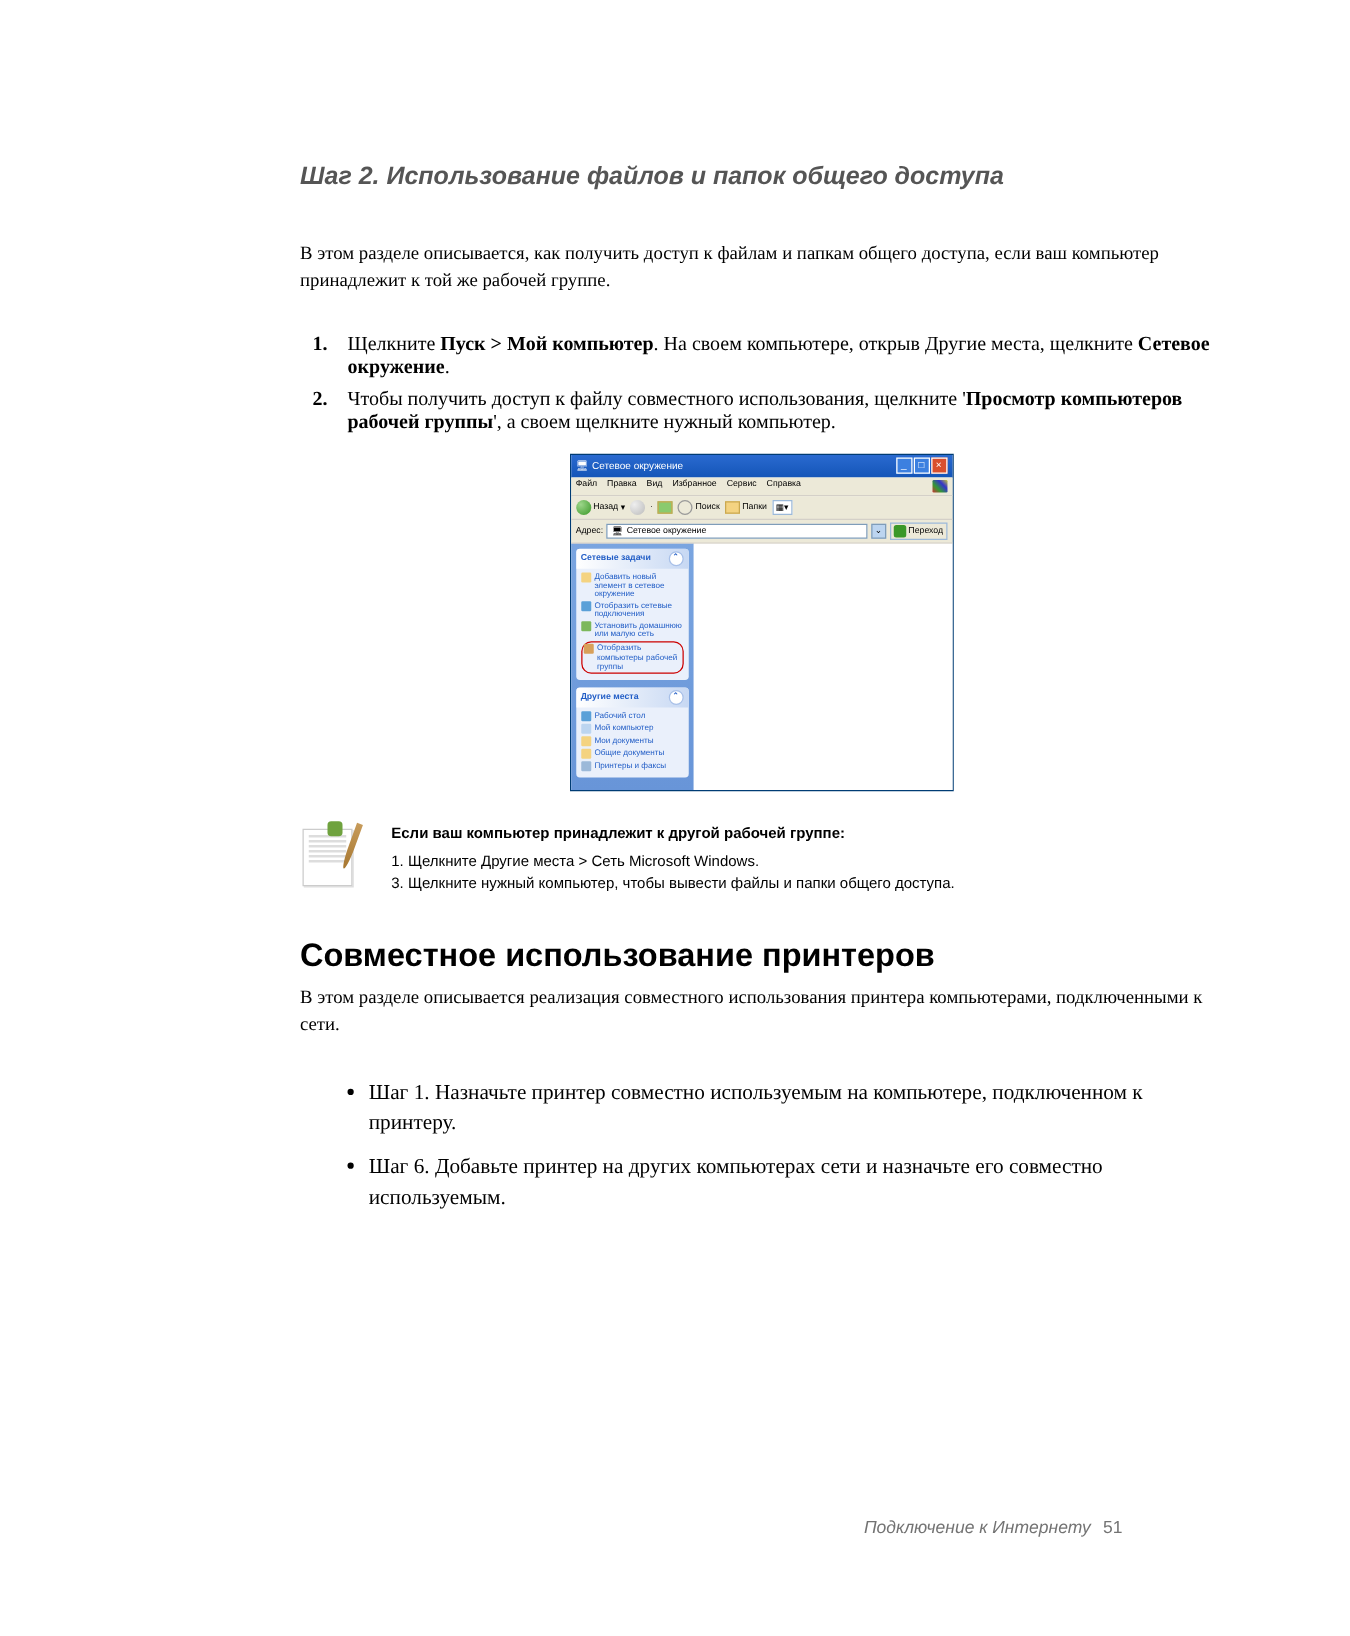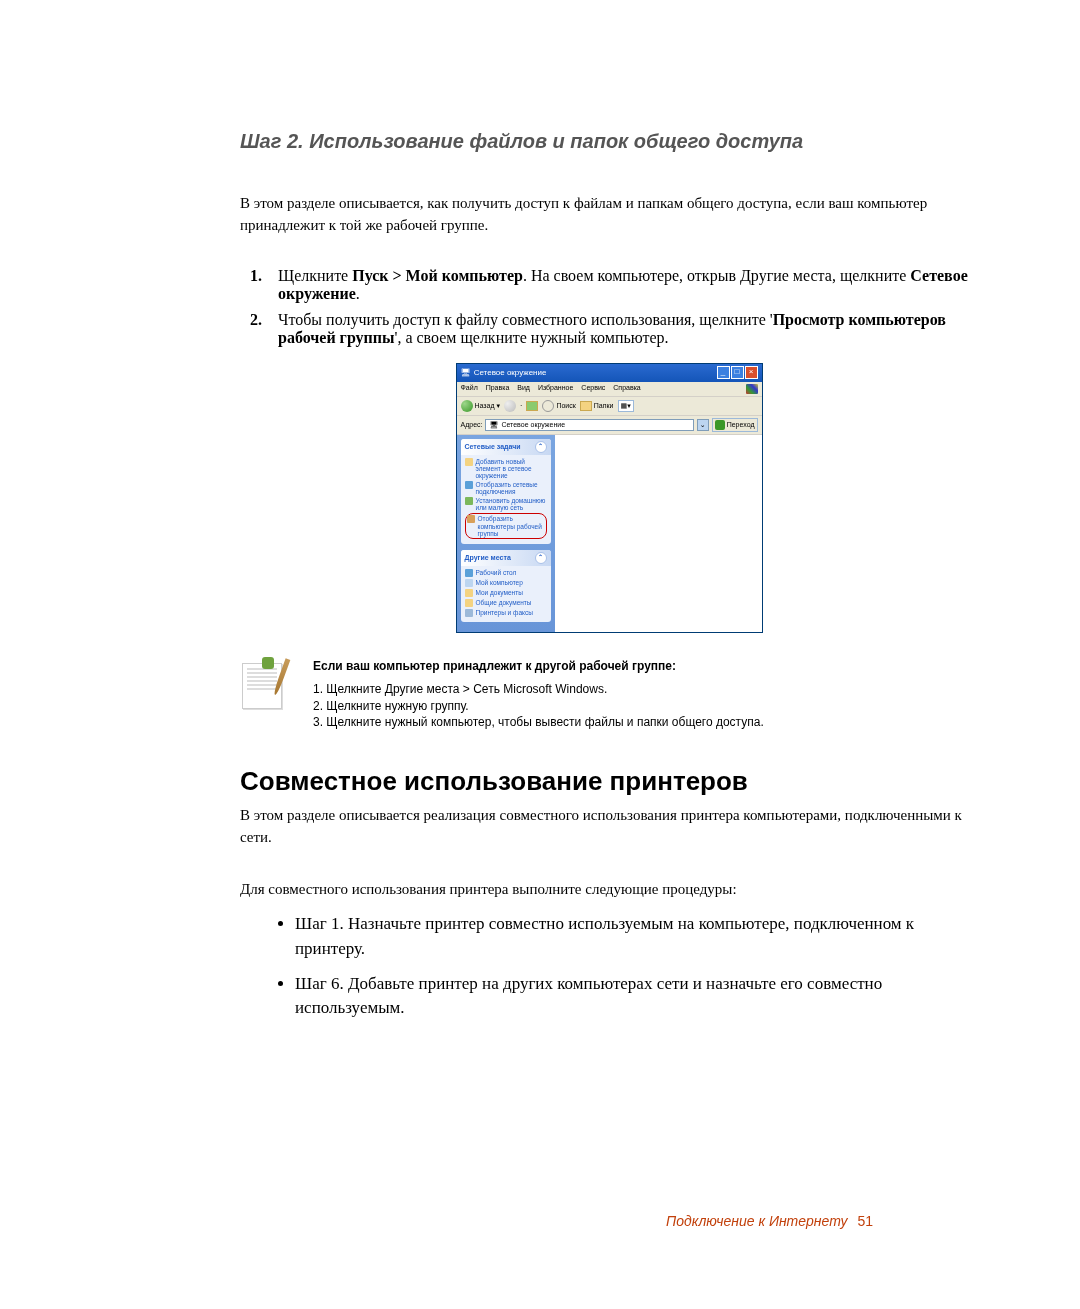--- a/index.html
+++ b/index.html
@@ -204,25 +204,25 @@
     margin: 0;
   }
   ul.bul li {
     font-size: 17px;
     line-height: 1.45;
     margin-bottom: 10px;
   }
   .footer {
     position: absolute;
     bottom: 80px;
-    right: 207px;
+    right: 182px;
     font-family: Arial, Helvetica, sans-serif;
     font-style: italic;
     font-size: 14px;
-    color: #c2410c;
+    color: #737373;
   }
   .footer .pn { font-style: normal; margin-left: 6px; }
   .ollist { list-style:none; padding-left:10px;}
   .ollist li { display:flex; }
   .ollist li > span:first-child { min-width:28px; }
 </style>
 </head>
 <body>
 
 <div class="page">
@@ -357,28 +357,26 @@
 
   <div class="note-row">
     <div class="note-icon">
       <div class="note-paper"></div>
       <div class="note-clip"></div>
       <div class="note-pencil"></div>
     </div>
     <div class="note-body">
       <div class="note-title">Если ваш компьютер принадлежит к другой рабочей группе:</div>
       <div>1. Щелкните Другие места &gt; Сеть Microsoft Windows.</div>
-      <div>2. Щелкните нужную группу.</div>
       <div>3. Щелкните нужный компьютер, чтобы вывести файлы и папки общего доступа.</div>
     </div>
   </div>
 
   <div class="h2">Совместное использование принтеров</div>
   <div class="para" style="margin-bottom:30px;">В этом разделе описывается реализация совместного использования принтера компьютерами, подключенными к сети.</div>
-  <div class="para" style="margin-bottom:12px;">Для совместного использования принтера выполните следующие процедуры:</div>
 
   <ul class="bul">
     <li>Шаг 1. Назначьте принтер совместно используемым на компьютере, подключенном к принтеру.</li>
     <li>Шаг 6. Добавьте принтер на других компьютерах сети и назначьте его совместно используемым.</li>
   </ul>
 
   <div class="footer">
     <span>Подключение к Интернету</span>
     <span class="pn">51</span>
   </div>

